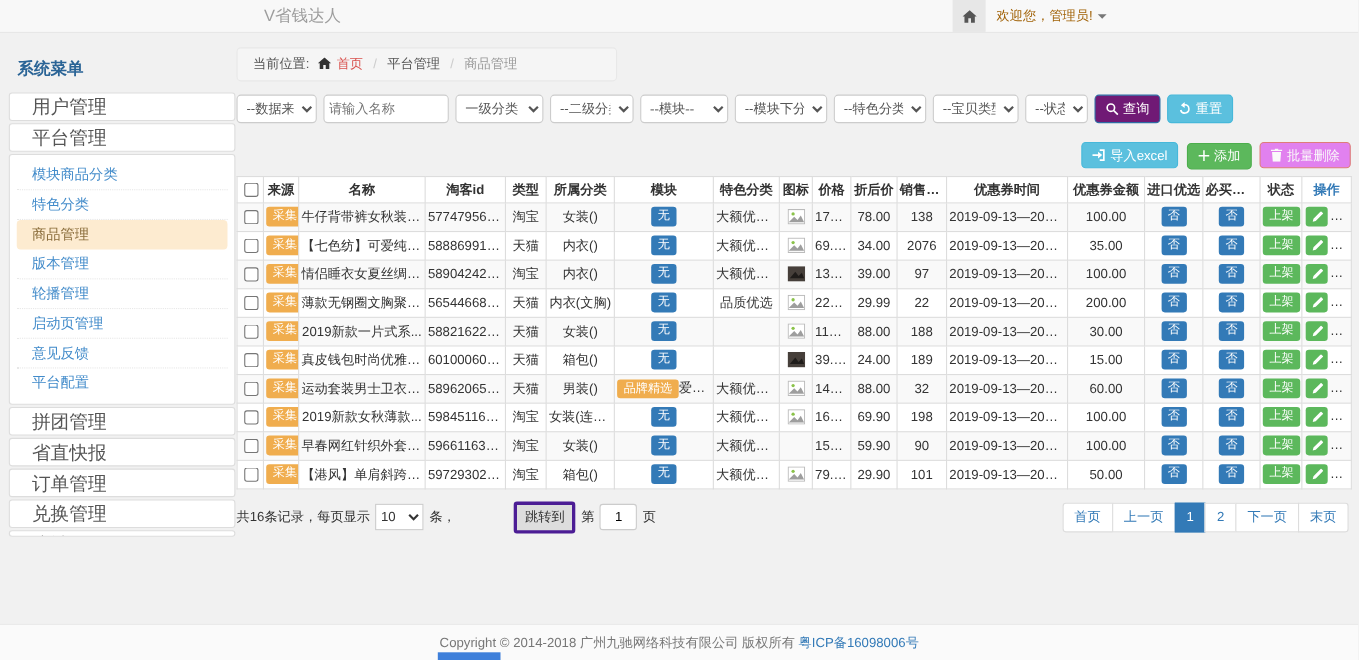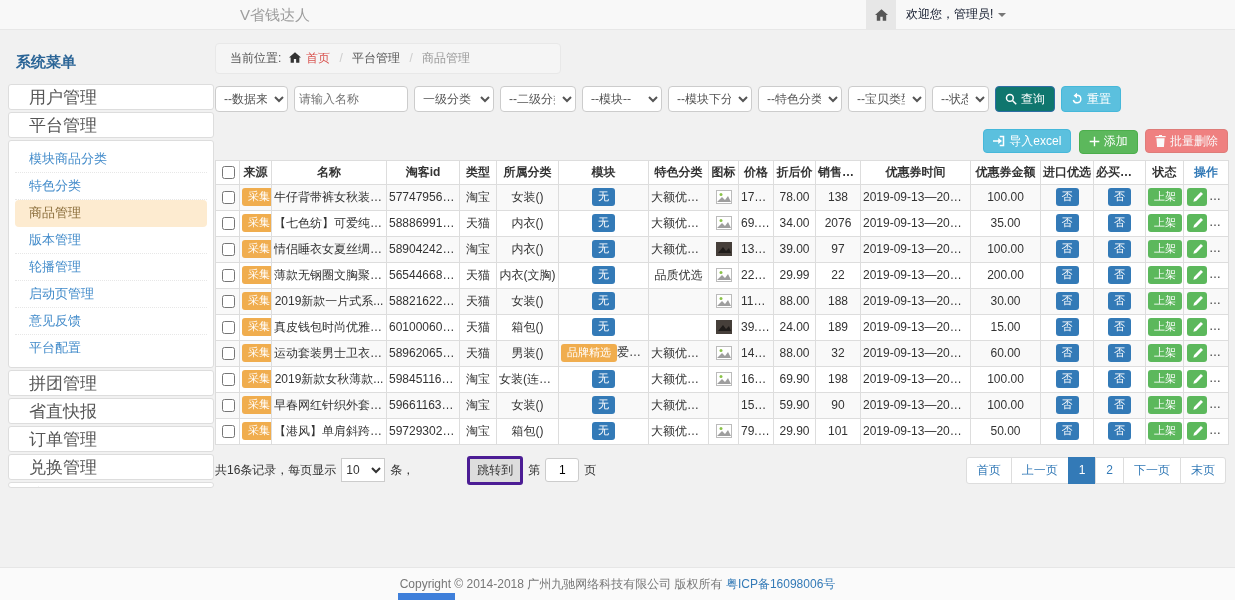--- a/index.html
+++ b/index.html
@@ -6,44 +6,44 @@
   html,body { margin:0; padding:0; }
   body {
     width:1235px; height:600px; position:relative; overflow:hidden;
     background:#f1f1f1; color:#333; font-size:12px;
     font-family:"Liberation Sans","DejaVu Sans",sans-serif;
   }
   
   .topbar { position:absolute; top:0; left:0; right:0; height:30px; background:#f8f8f8; border-bottom:1px solid #e7e7e7; z-index:5;padding-left:32px; }
   .brand { position:absolute; left:240px; top:0; line-height:29px; color:#9d9d9d; font-size:15px; }
   .home-btn { position:absolute; left:866px; top:0; width:30px; height:29px; background:#e7e7e7; display:flex; align-items:center; justify-content:center; cursor:pointer; }
-  .welcome { position:absolute; left:906px; top:0; line-height:29px; color:#0f172a; cursor:pointer; }
+  .welcome { position:absolute; left:906px; top:0; line-height:29px; color:#a16207; cursor:pointer; }
   .caret { display:inline-block; width:0; height:0; border-left:4px solid transparent; border-right:4px solid transparent; border-top:4px solid #777; margin-left:5px; vertical-align:middle; }
   
   .sidebar { position:absolute; left:8px; top:40px; width:206px; z-index:1; }
   .side-title { color:#2a6496; font-weight:bold; font-size:15px; padding:13px 10px 12px 8px; }
   .side-box { background:#fff; border:1px solid #ddd; border-radius:3px; margin-bottom:2px; }
   .side-section { height:26px; line-height:26px; padding-left:20px; color:#555; font-size:17px; cursor:pointer; }
   .side-sub { background:#fff; border:1px solid #ddd; border-radius:3px; margin-bottom:2px; padding:5px 6px; }
   .side-sub-item { height:27px; line-height:26px; padding-left:14px; color:#428bca; border-bottom:1px dotted #e7e7e7; font-size:13px; cursor:pointer; }
   .side-sub-item:last-child { border-bottom:none; }
   .side-sub-item.active { background:#fdebd0; border-radius:4px; color:#8a6d3b; border-bottom:1px solid transparent; }
   
   .main { position:absolute; left:215px; top:40px; width:1013px; z-index:1; }
   .breadcrumb { display:inline-block; background:#f5f5f5; border:1px solid #e8e8e8; border-radius:4px; padding:6px 90px 6px 14px; color:#555; margin-top:3px; }
   .breadcrumb .bc-home { color:#d9534f; cursor:pointer; }
   .breadcrumb .bc-sep { color:#ccc; margin:0 6px; }
   .breadcrumb .bc-muted { color:#999; }
   .filters { margin-top:12px; display:flex; gap:6px; align-items:center; flex-wrap:nowrap; }
   .f-select, .f-input { height:26px; border:1px solid #ccc; border-radius:4px; background:#fff; font-size:12px; color:#555; padding:0 4px; font-family:inherit; }
   .btn { display:inline-flex; align-items:center; gap:4px; height:26px; padding:0 9px; border-radius:4px; color:#fff; border:1px solid transparent; font-size:12px; cursor:pointer; font-family:inherit; }
-  .btn-primary { background:#0f766e; border-color:#2e6da4; }
+  .btn-primary { background:#701a75; border-color:#2e6da4; }
   .btn-info    { background:#5bc0de; border-color:#46b8da; }
   .btn-success { background:#5cb85c; border-color:#4cae4c; }
-  .btn-danger  { background:#ef4444; border-color:#d43f3a; opacity:.65; }
+  .btn-danger  { background:#d946ef; border-color:#d43f3a; opacity:.65; }
   .actions { margin-top:17px; text-align:right; }
   .actions .btn { height:24px; margin-left:4px; }
   
   .table-wrap { margin-top:6px; }
   table { width:100%; border-collapse:collapse; background:#fff; table-layout:fixed; }
   th, td { border:1px solid #ddd; text-align:center; padding:0 2px; font-size:12px; overflow:hidden; white-space:nowrap; text-overflow:ellipsis; }
   thead th { height:24px; color:#333; font-weight:bold; background:#fff; }
   thead th.op-col { color:#337ab7; }
   tbody td { height:26px; }
   tbody tr:nth-child(odd) { background:#f9f9f9; }

